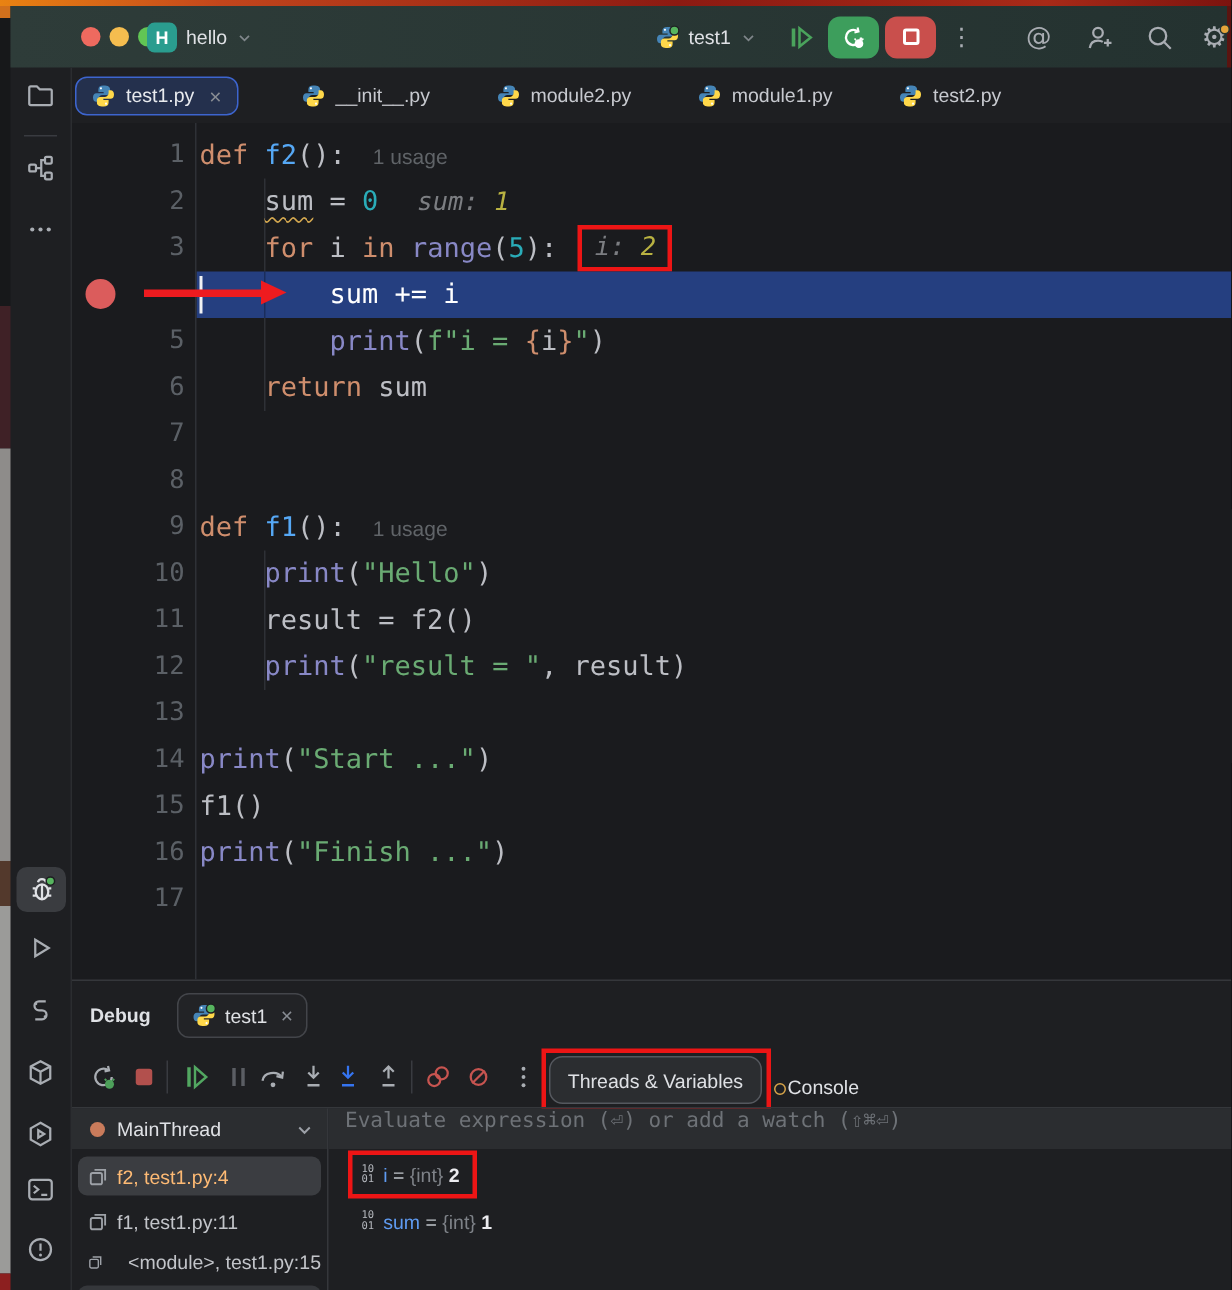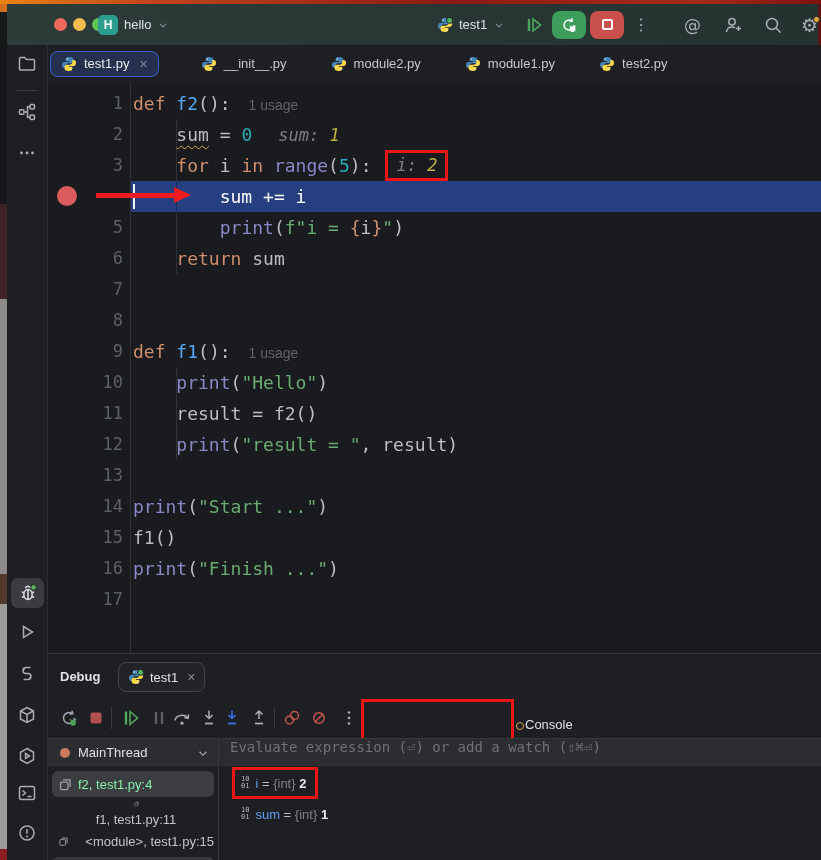--- a/index.html
+++ b/index.html
@@ -75,21 +75,21 @@
     border-radius:9px;background:#2b2d30;color:#dfe1e5;display:flex;align-items:center;justify-content:center}
   .console-tab{position:absolute;left:468px;top:52px;height:26px;display:flex;align-items:flex-end;gap:1px;color:#dfe1e5}
   .console-dot{width:8px;height:8px;border:1.5px solid #d8a54a;border-radius:50%;margin-bottom:2px}
   .toolbar-sep{position:absolute;left:0;top:84px;width:773px;height:1px;background:#35373b}
   .threadrow{position:absolute;left:0;top:85px;width:170px;height:27px;background:#2b2d30;display:flex;align-items:center;gap:8px;padding-left:12px;color:#dfe1e5}
   .thread-circle{width:10px;height:10px;border-radius:50%;background:#c97b5b}
   .panel-vsep{position:absolute;left:170px;top:85px;width:1px;height:122px;background:#35373b}
   .evalbar{position:absolute;left:171px;top:85px;width:602px;height:27px;background:#2b2d30;display:flex;align-items:flex-start;padding-left:11px}
   .evalbar span{font-family:"DejaVu Sans Mono","DejaVu Sans",monospace;font-size:14px;color:#6e7277}
   .frame-row{position:absolute;left:4px;width:162px;height:26px;display:flex;align-items:center;gap:5px;padding-left:6px;color:#c2c4c9;white-space:nowrap;overflow:hidden}
-  .frame-row.sel{background:#3b3d41;border-radius:6px;color:#86efac}
+  .frame-row.sel{background:#3b3d41;border-radius:6px;color:#fdba74}
   .frame-partial{position:absolute;left:4px;top:203px;width:162px;height:10px;background:#35373b;border-radius:6px 6px 0 0}
   .var-row{position:absolute;display:flex;align-items:center;gap:6px}
   .var-icon{font-family:"DejaVu Sans Mono",monospace;font-size:7px;line-height:7px;color:#b6b9bf;text-align:center}
   .var-name{color:#5f9bf2}.var-eq{color:#bcc0c6}.var-type{color:#7e8288}.var-val{color:#ececf0;font-weight:bold}
   svg{display:block}
 </style>
 </head>
 <body>
 
 <div class="app">
@@ -431,20 +431,23 @@
         <div class="tbtn" style="left: 290px;">
           <svg width="22" height="22" viewBox="0 0 22 22">
             <circle cx="11" cy="5.5" r="1.3" fill="#a9adb3"></circle>
             <circle cx="11" cy="11" r="1.3" fill="#a9adb3"></circle>
             <circle cx="11" cy="16.5" r="1.3" fill="#a9adb3"></circle>
           </svg>
         </div>
       </div>
 
     <div class="annot-box" style="left:313px;top:45px;width:153px;height:42px"></div>
+    <div class="viewtab-pill">
+      <span>Threads &amp; Variables</span>
+    </div>
     <div class="console-tab">
       <span class="console-dot"></span>
       <span>Console</span>
     </div>
 
     <div class="toolbar-sep"></div>
 
     <div class="threadrow">
       <span class="thread-circle"></span>
       <span style="flex:1">MainThread</span>
@@ -461,21 +464,21 @@
     </div>
 
     <div id="frames">
         <div class="frame-row sel" style="top: 117px;">
           <svg width="15" height="15" viewBox="0 0 18 18">
             <rect x="3" y="6" width="9" height="9" rx="1.5" stroke="#9da1a7" stroke-width="1.5" fill="none"></rect>
             <path d="M6 3.5h8.5V12" stroke="#9da1a7" stroke-width="1.5" fill="none"></path>
           </svg>
           <span>f2, test1.py:4</span>
         </div>
-        <div class="frame-row" style="top: 147px; flex-direction: column;">
+        <div class="frame-row" style="top: 147px;">
           <svg width="15" height="15" viewBox="0 0 18 18">
             <rect x="3" y="6" width="9" height="9" rx="1.5" stroke="#9da1a7" stroke-width="1.5" fill="none"></rect>
             <path d="M6 3.5h8.5V12" stroke="#9da1a7" stroke-width="1.5" fill="none"></path>
           </svg>
           <span>f1, test1.py:11</span>
         </div>
         <div class="frame-row" style="top: 174px; gap: 16px;">
           <svg width="15" height="15" viewBox="0 0 18 18">
             <rect x="3" y="6" width="9" height="9" rx="1.5" stroke="#9da1a7" stroke-width="1.5" fill="none"></rect>
             <path d="M6 3.5h8.5V12" stroke="#9da1a7" stroke-width="1.5" fill="none"></path>

